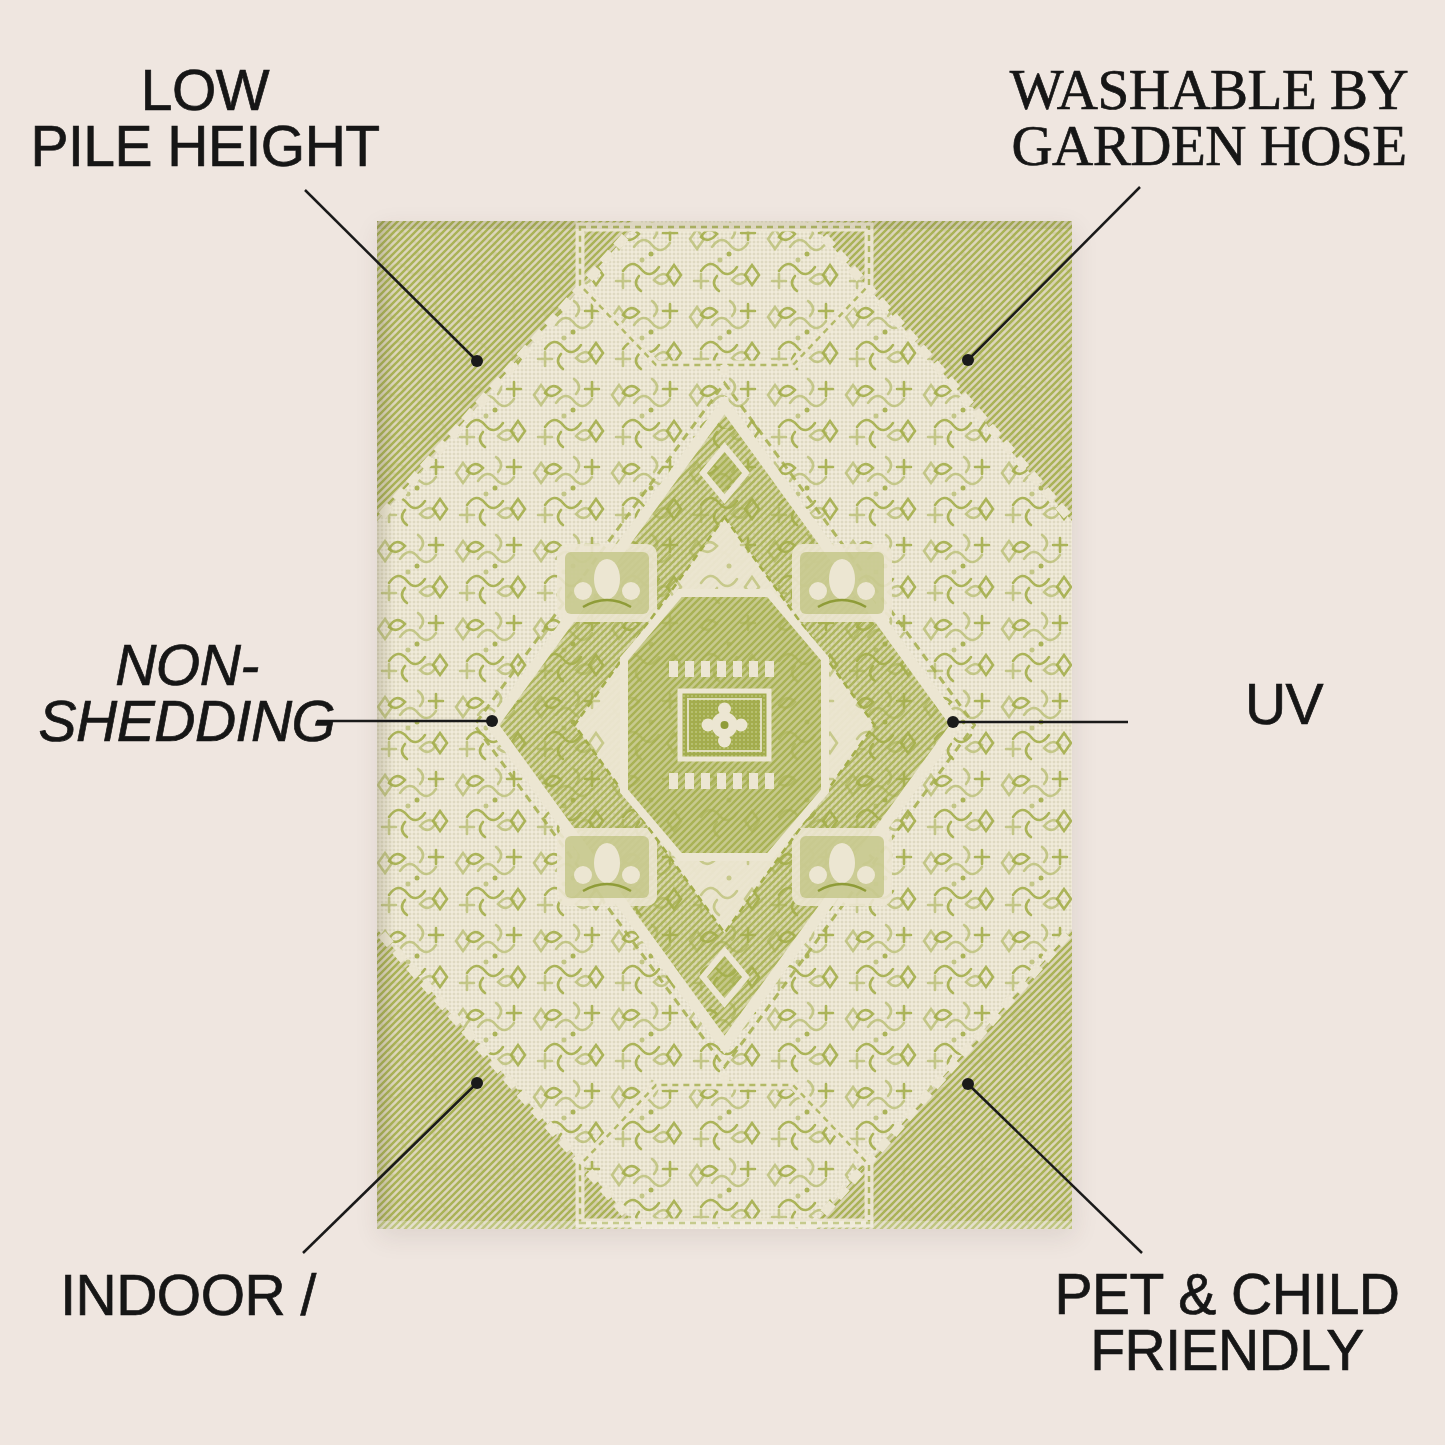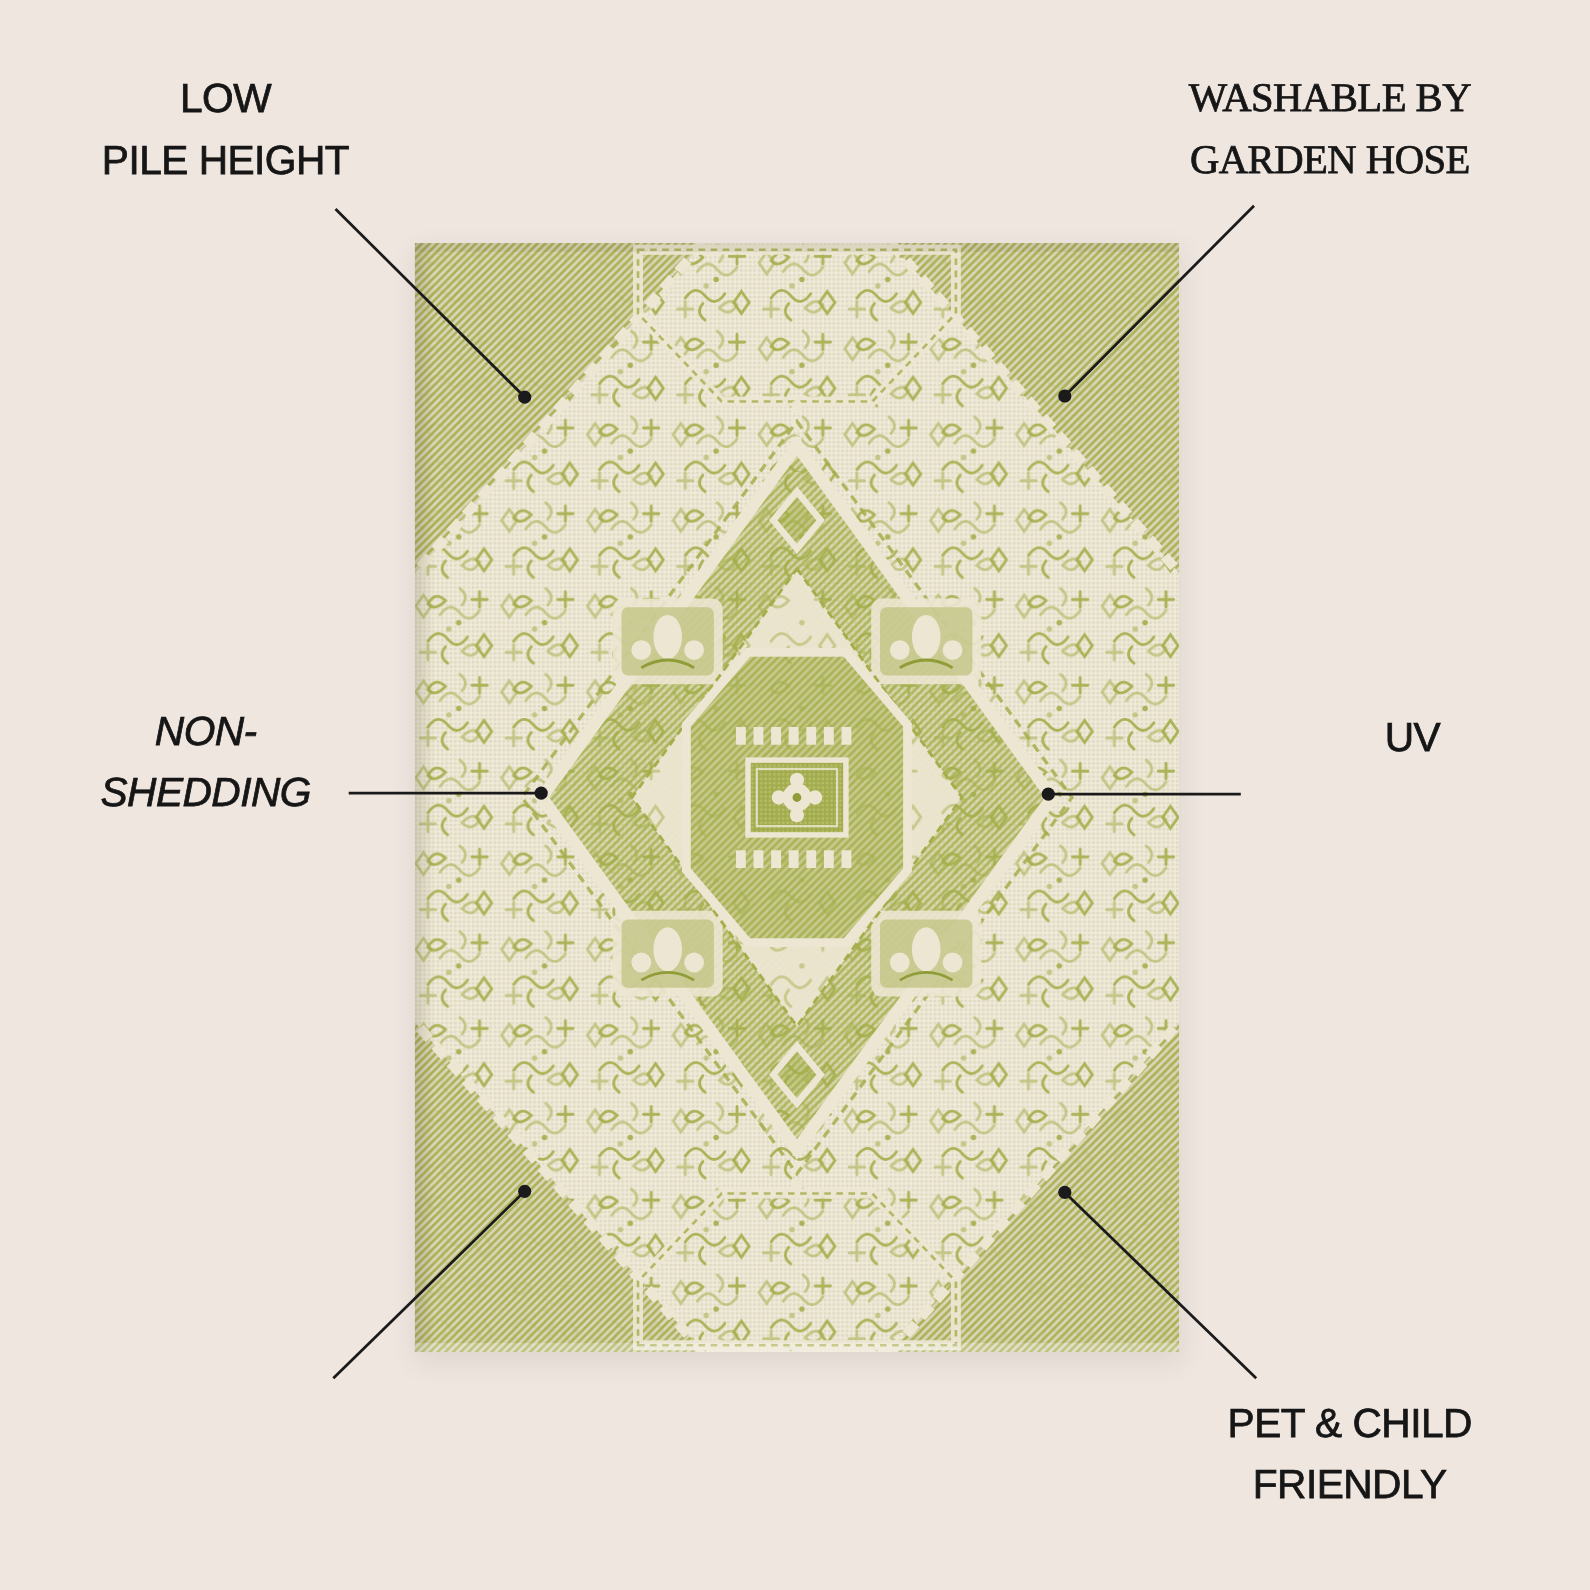--- a/index.html
+++ b/index.html
@@ -11,21 +11,21 @@
     position:relative;width:1445px;height:1445px;background:var(--bg);overflow:hidden;
     font-family:"Liberation Sans","DejaVu Sans",sans-serif;color:var(--text);
   }
   .rug{
     position:absolute;left:377px;top:221px;width:695px;height:1008px;display:block;
     box-shadow:2px 8px 24px rgba(70,50,35,0.10);
   }
   .overlay{position:absolute;left:0;top:0;width:1445px;height:1445px;pointer-events:none;}
   .label{
     position:absolute;transform:translateX(-50%);text-align:center;white-space:nowrap;
-    font-size:37px;line-height:56px;font-weight:500;letter-spacing:-0.5px;
+    font-size:57px;line-height:56px;font-weight:500;letter-spacing:-0.5px;
     -webkit-text-stroke:0.7px currentColor;color:var(--text);
   }
   .label span{display:block;}
 </style>
 </head>
 <body>
 
 <div class="canvas">
 
   <svg class="rug" viewBox="0 0 695 1008" xmlns="http://www.w3.org/2000/svg" aria-hidden="true">
@@ -184,25 +184,26 @@
   <div class="label" style="left:1209px;top:62px;font-family:Liberation Serif, serif;">
     <span>WASHABLE BY</span>
     <span>GARDEN HOSE</span>
   </div>
 
   <div class="label" style="left:187px;top:637px;font-style:italic;">
     <span>NON-</span>
     <span>SHEDDING</span>
   </div>
 
-  <div class="label" style="left:1284px;top:643px;text-align:center;">
+  <div class="label" style="left:1284px;top:676px;text-align:center;">
     <span>UV</span>
   </div>
 
   <div class="label" style="left:188px;top:1267px;">
+    <span>INDOOR /</span>
   </div>
 
   <div class="label" style="left:1227px;top:1266px;">
     <span>PET &amp; CHILD</span>
     <span>FRIENDLY</span>
   </div>
 
 </div>
 
 </body></html>

